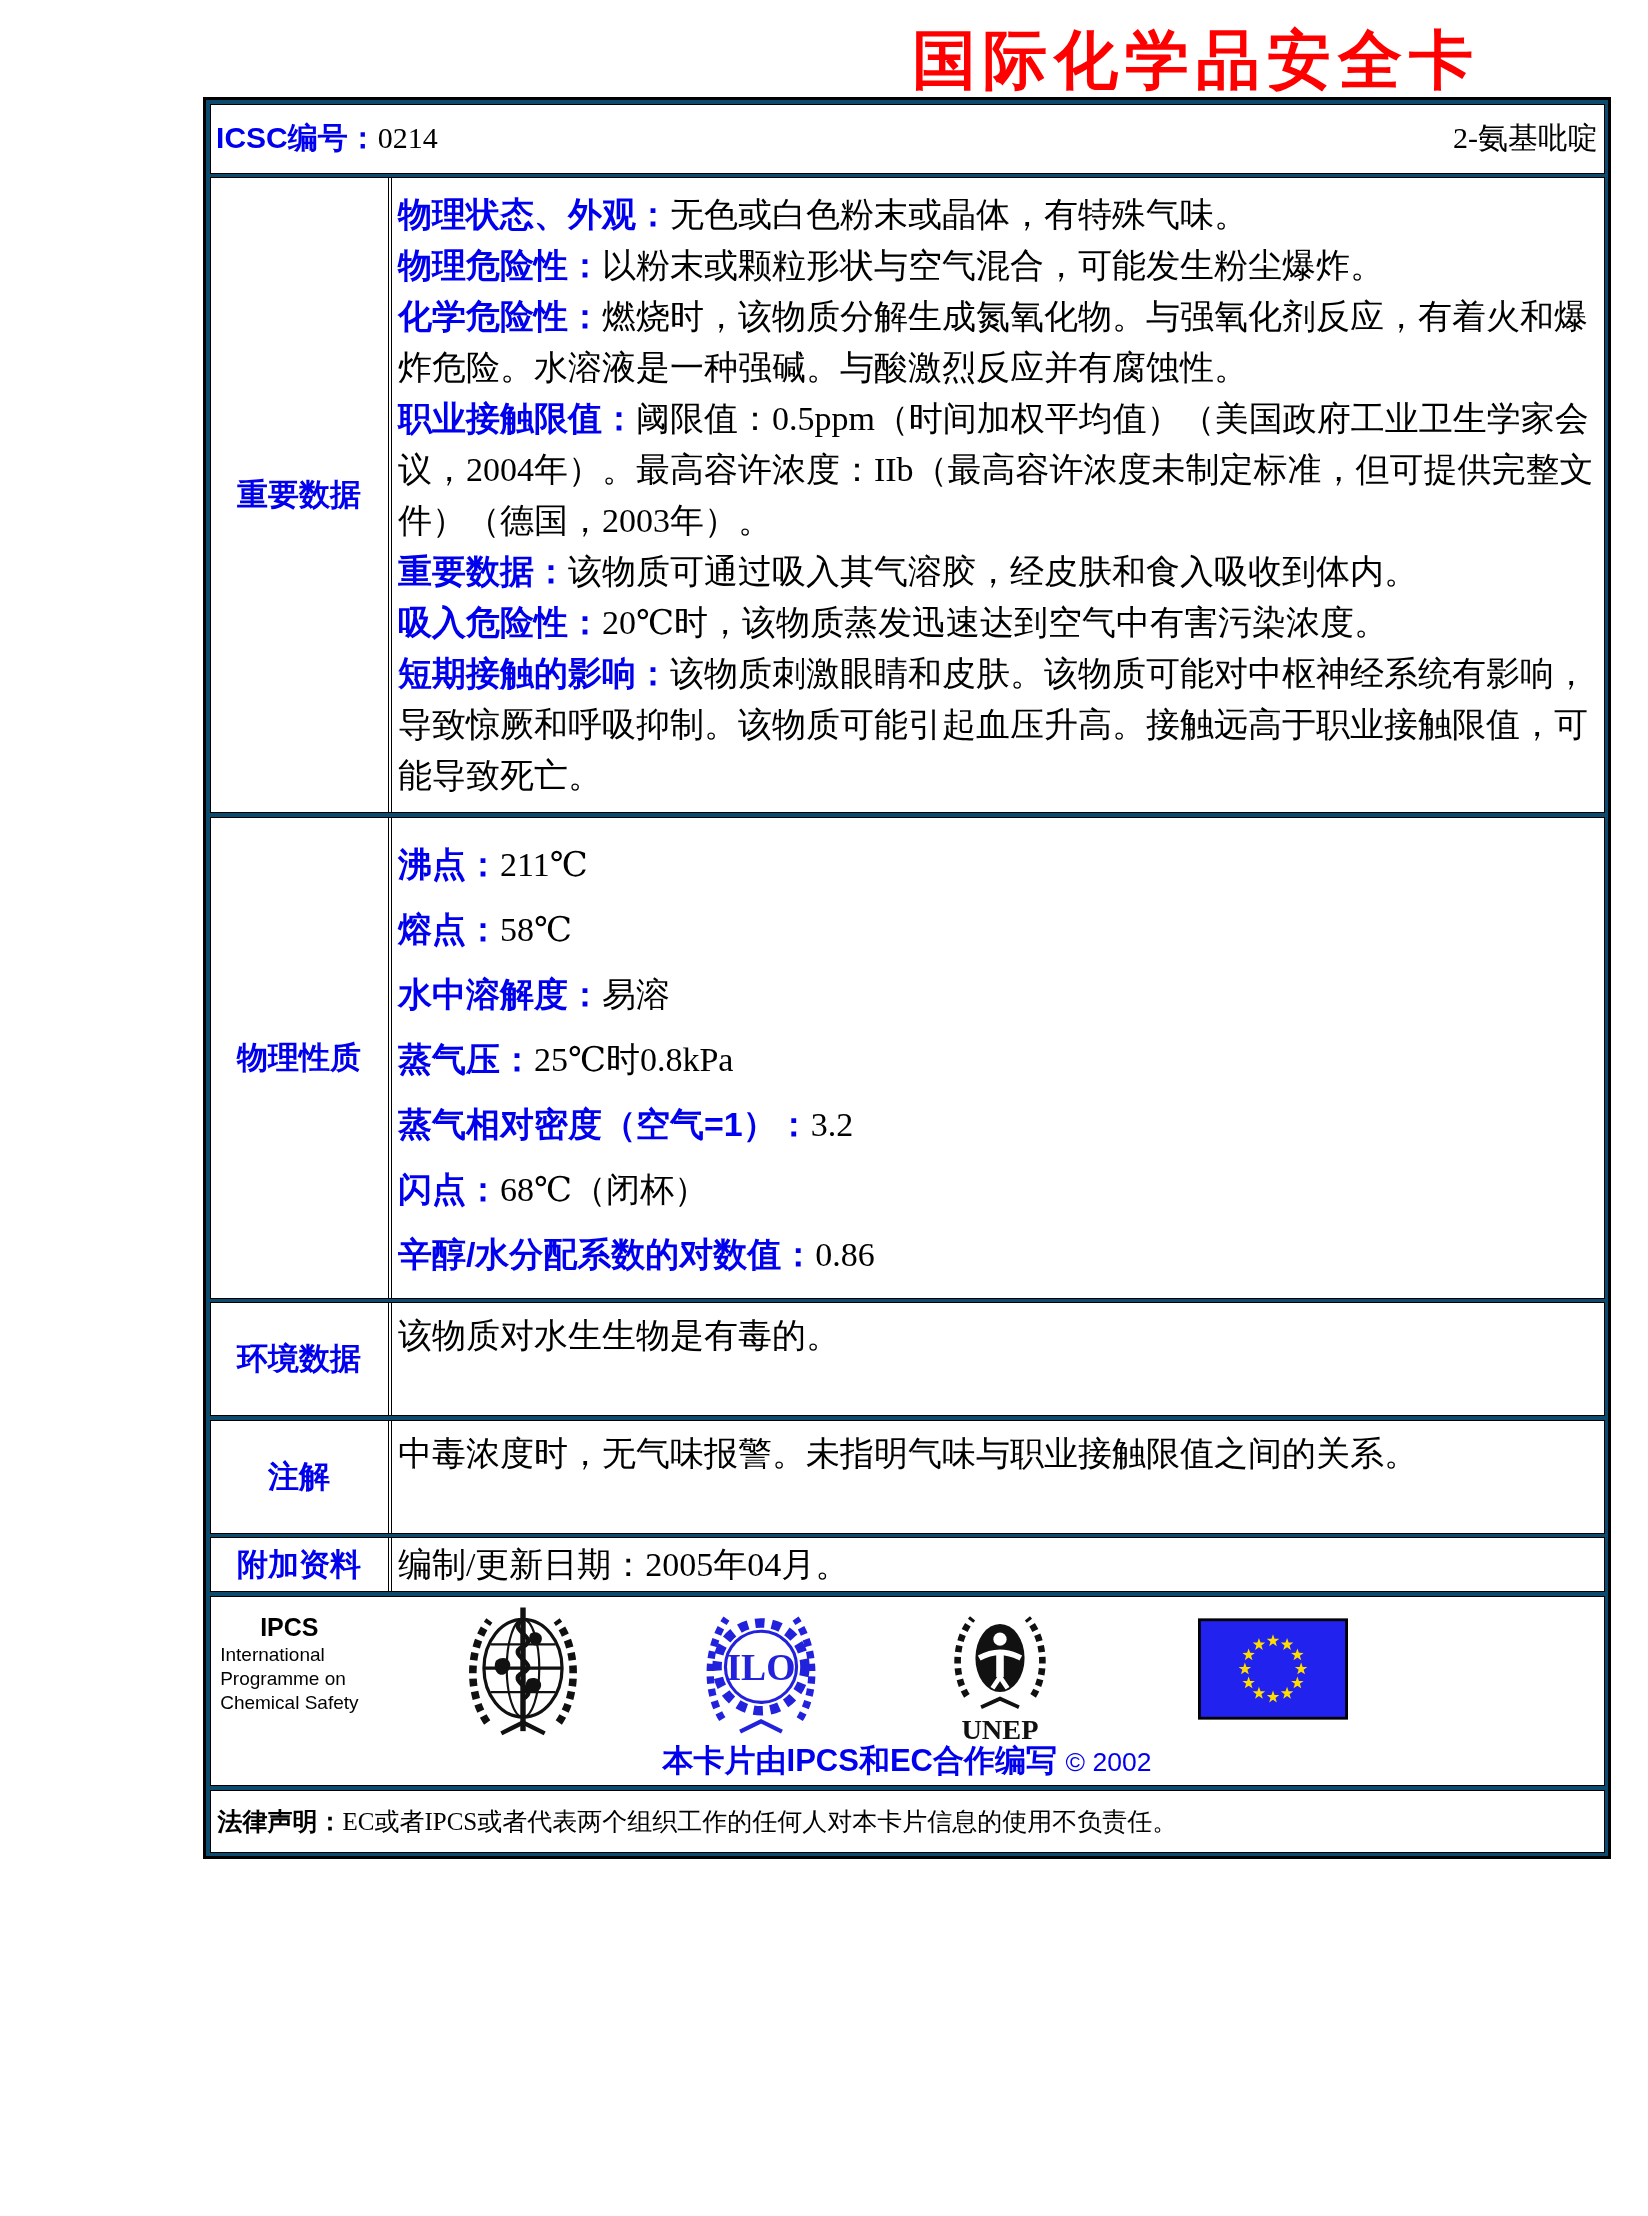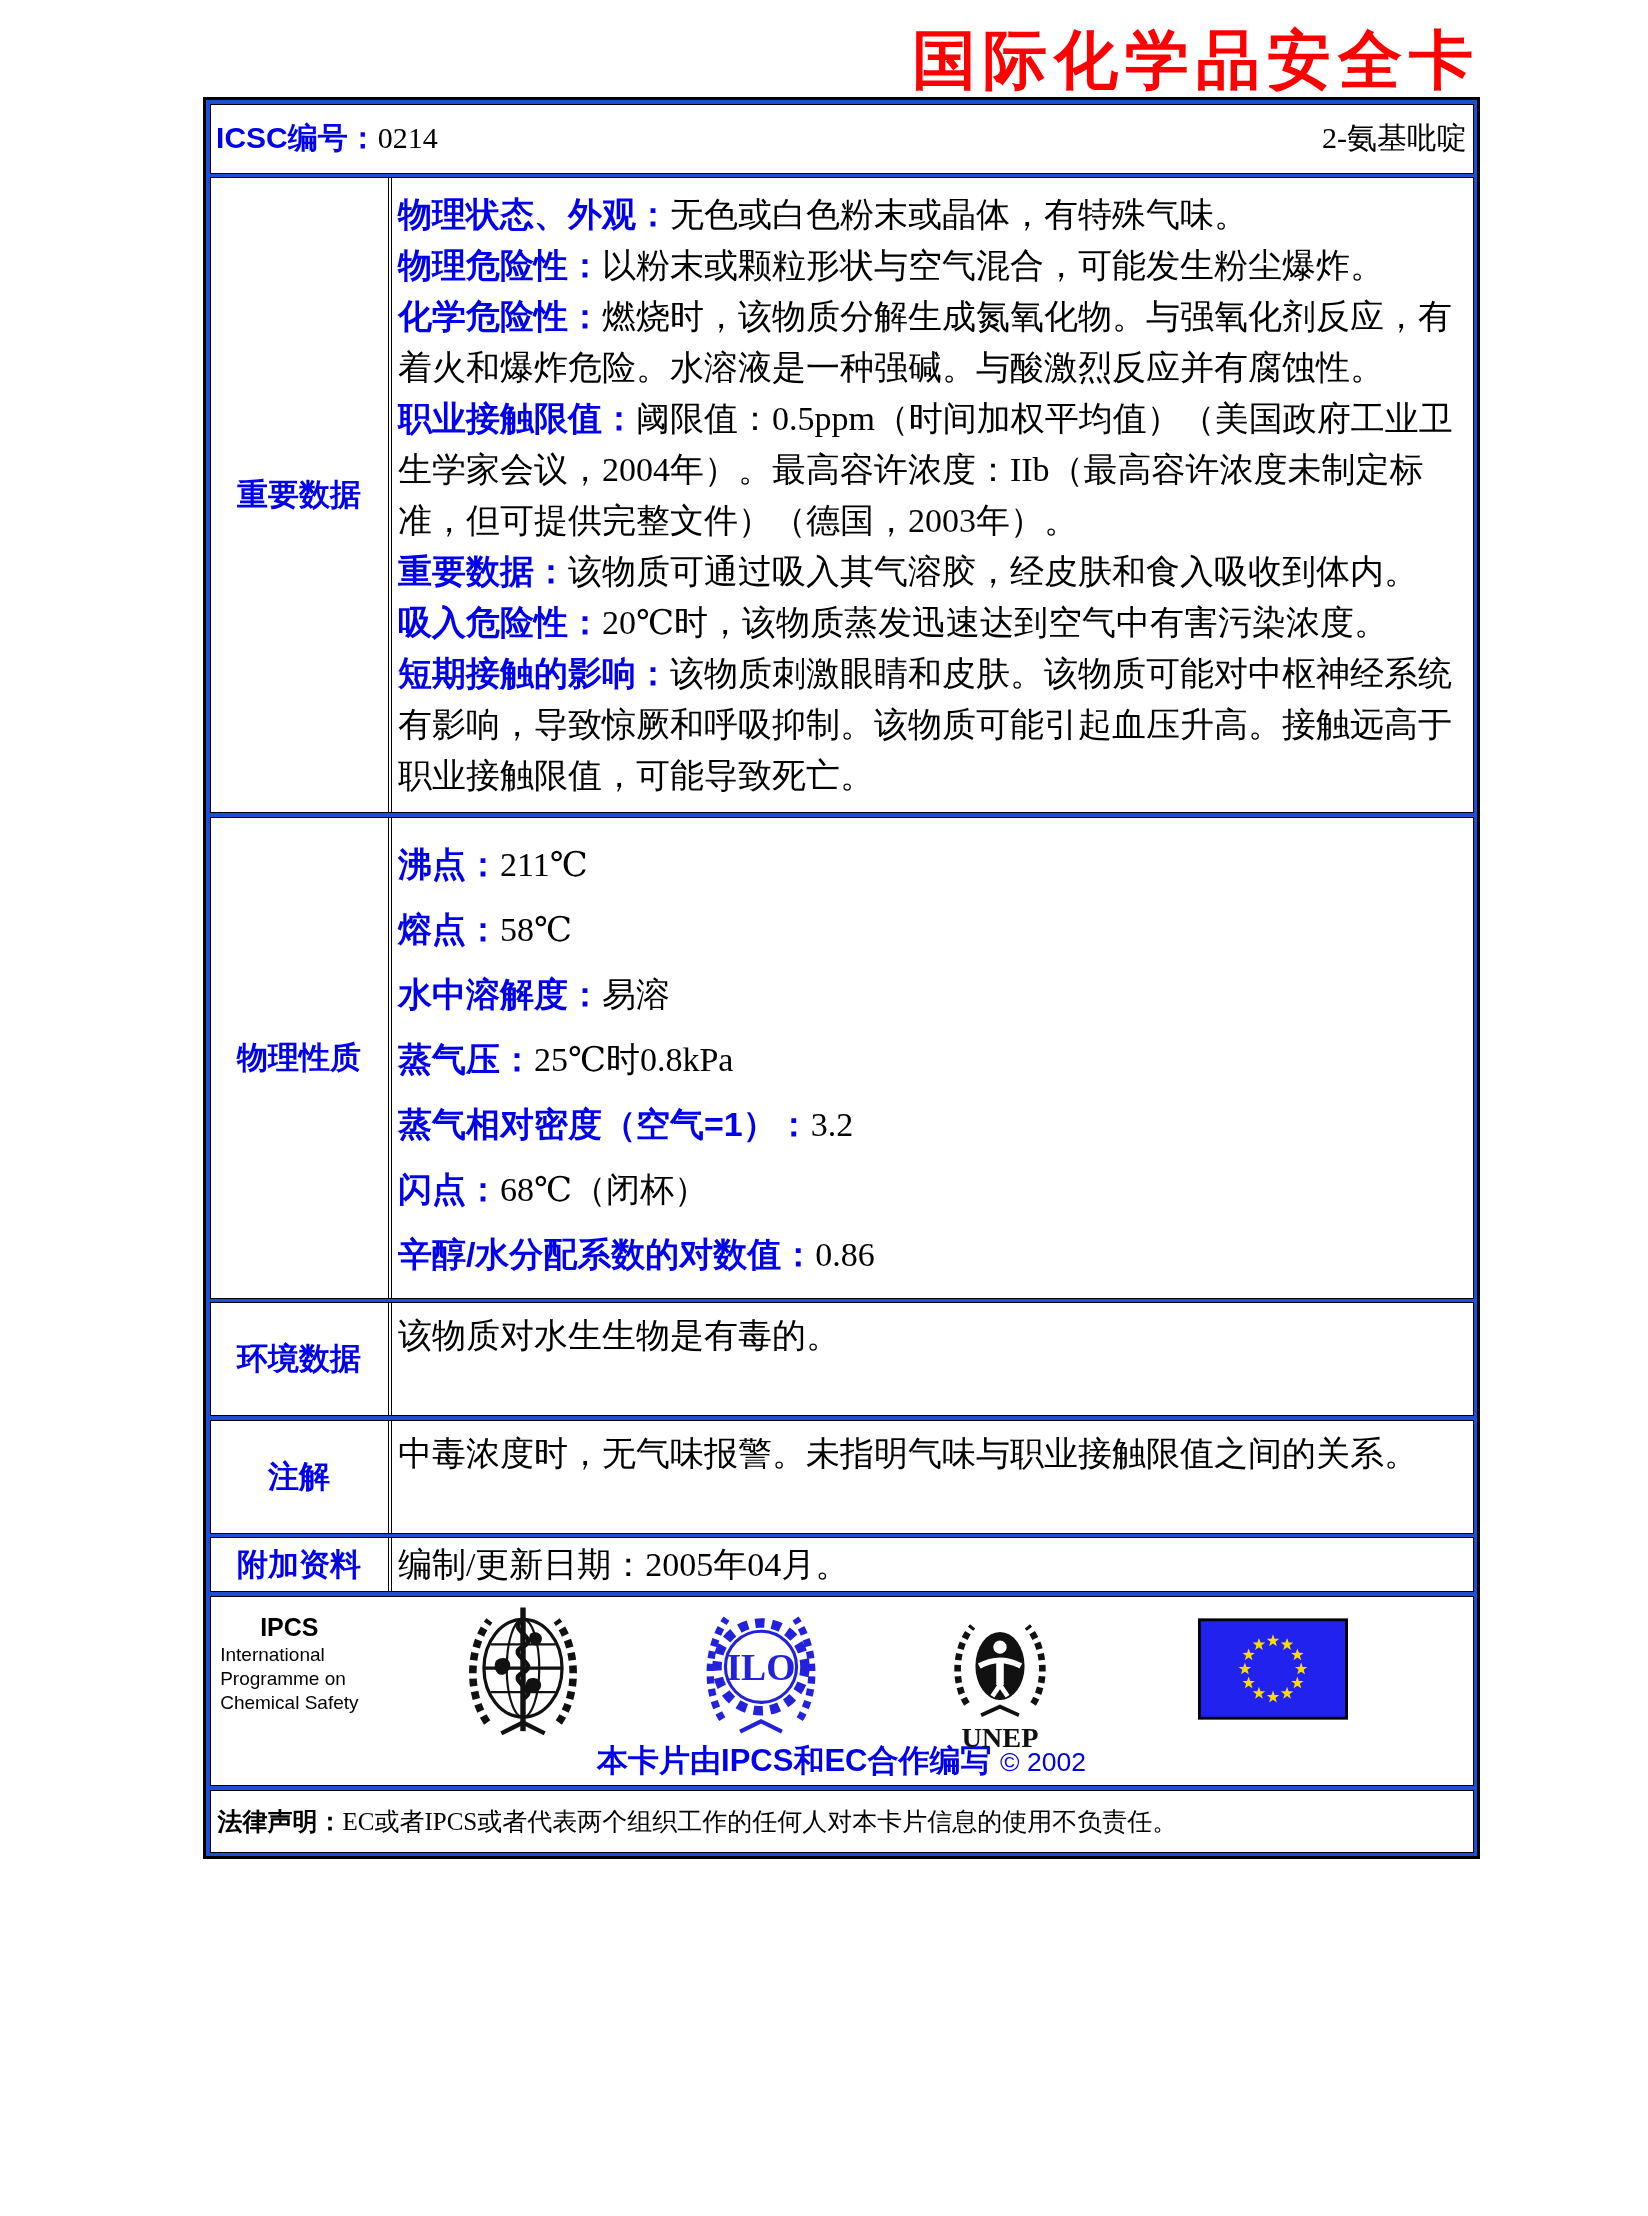--- a/index.html
+++ b/index.html
@@ -17,22 +17,22 @@
     color:#000;
   }
   .page-title{
     margin-top:16.7px;margin-left:203px;width:1277px;
     text-align:right;
     font-family:"Liberation Sans","DejaVu Sans",sans-serif;
     font-weight:bold;font-size:64px;letter-spacing:7px;
     color:var(--title-red,#FF0000);
   }
   .card{
-    position:absolute;left:203px;top:97px;width:1277px;
-    border:3.5px solid #000;padding:3.5px;background:#1d4ed8;
+    position:absolute;left:203px;top:97px;width:1408px;
+    border:3.5px solid #000;padding:3.5px;background:#0c4a6e;
   }
   .row{
     border:1.4px solid #000;margin-bottom:3.5px;background:#fff;
   }
   .row:last-child{margin-bottom:0;}
   
   .header-row{
     min-height:70px;display:flex;align-items:center;
     justify-content:space-between;padding:0 5.6px;
     font-size:30px;
@@ -73,21 +73,21 @@
   .logo-strip{position:relative;height:139px;width:100%;}
   .ipcs-block{
     position:absolute;left:9.7px;top:11px;
     font-family:"Liberation Sans","DejaVu Sans",sans-serif;color:#000;
   }
   .ipcs-acronym{font-weight:bold;font-size:25px;line-height:31px;text-align:center;}
   .ipcs-sub{font-size:19px;line-height:24px;}
   .logo{position:absolute;}
   .logo-who{left:252px;top:0px;}
   .logo-ilo{left:492px;top:1.4px;}
-  .logo-unep{left:737px;top:12px;}
+  .logo-unep{left:737px;top:4px;}
   .logo-eu{left:987px;top:16.7px;}
   .logo-caption{
     text-align:center;margin-top:2.8px;
     color:var(--accent-blue,#0000EE);
     font-family:"Liberation Sans","DejaVu Sans",sans-serif;
     font-weight:bold;font-size:31px;line-height:36px;
   }
   .logo-caption .copy{font-size:26.5px;font-weight:normal;}
   
   .disclaimer-row{

